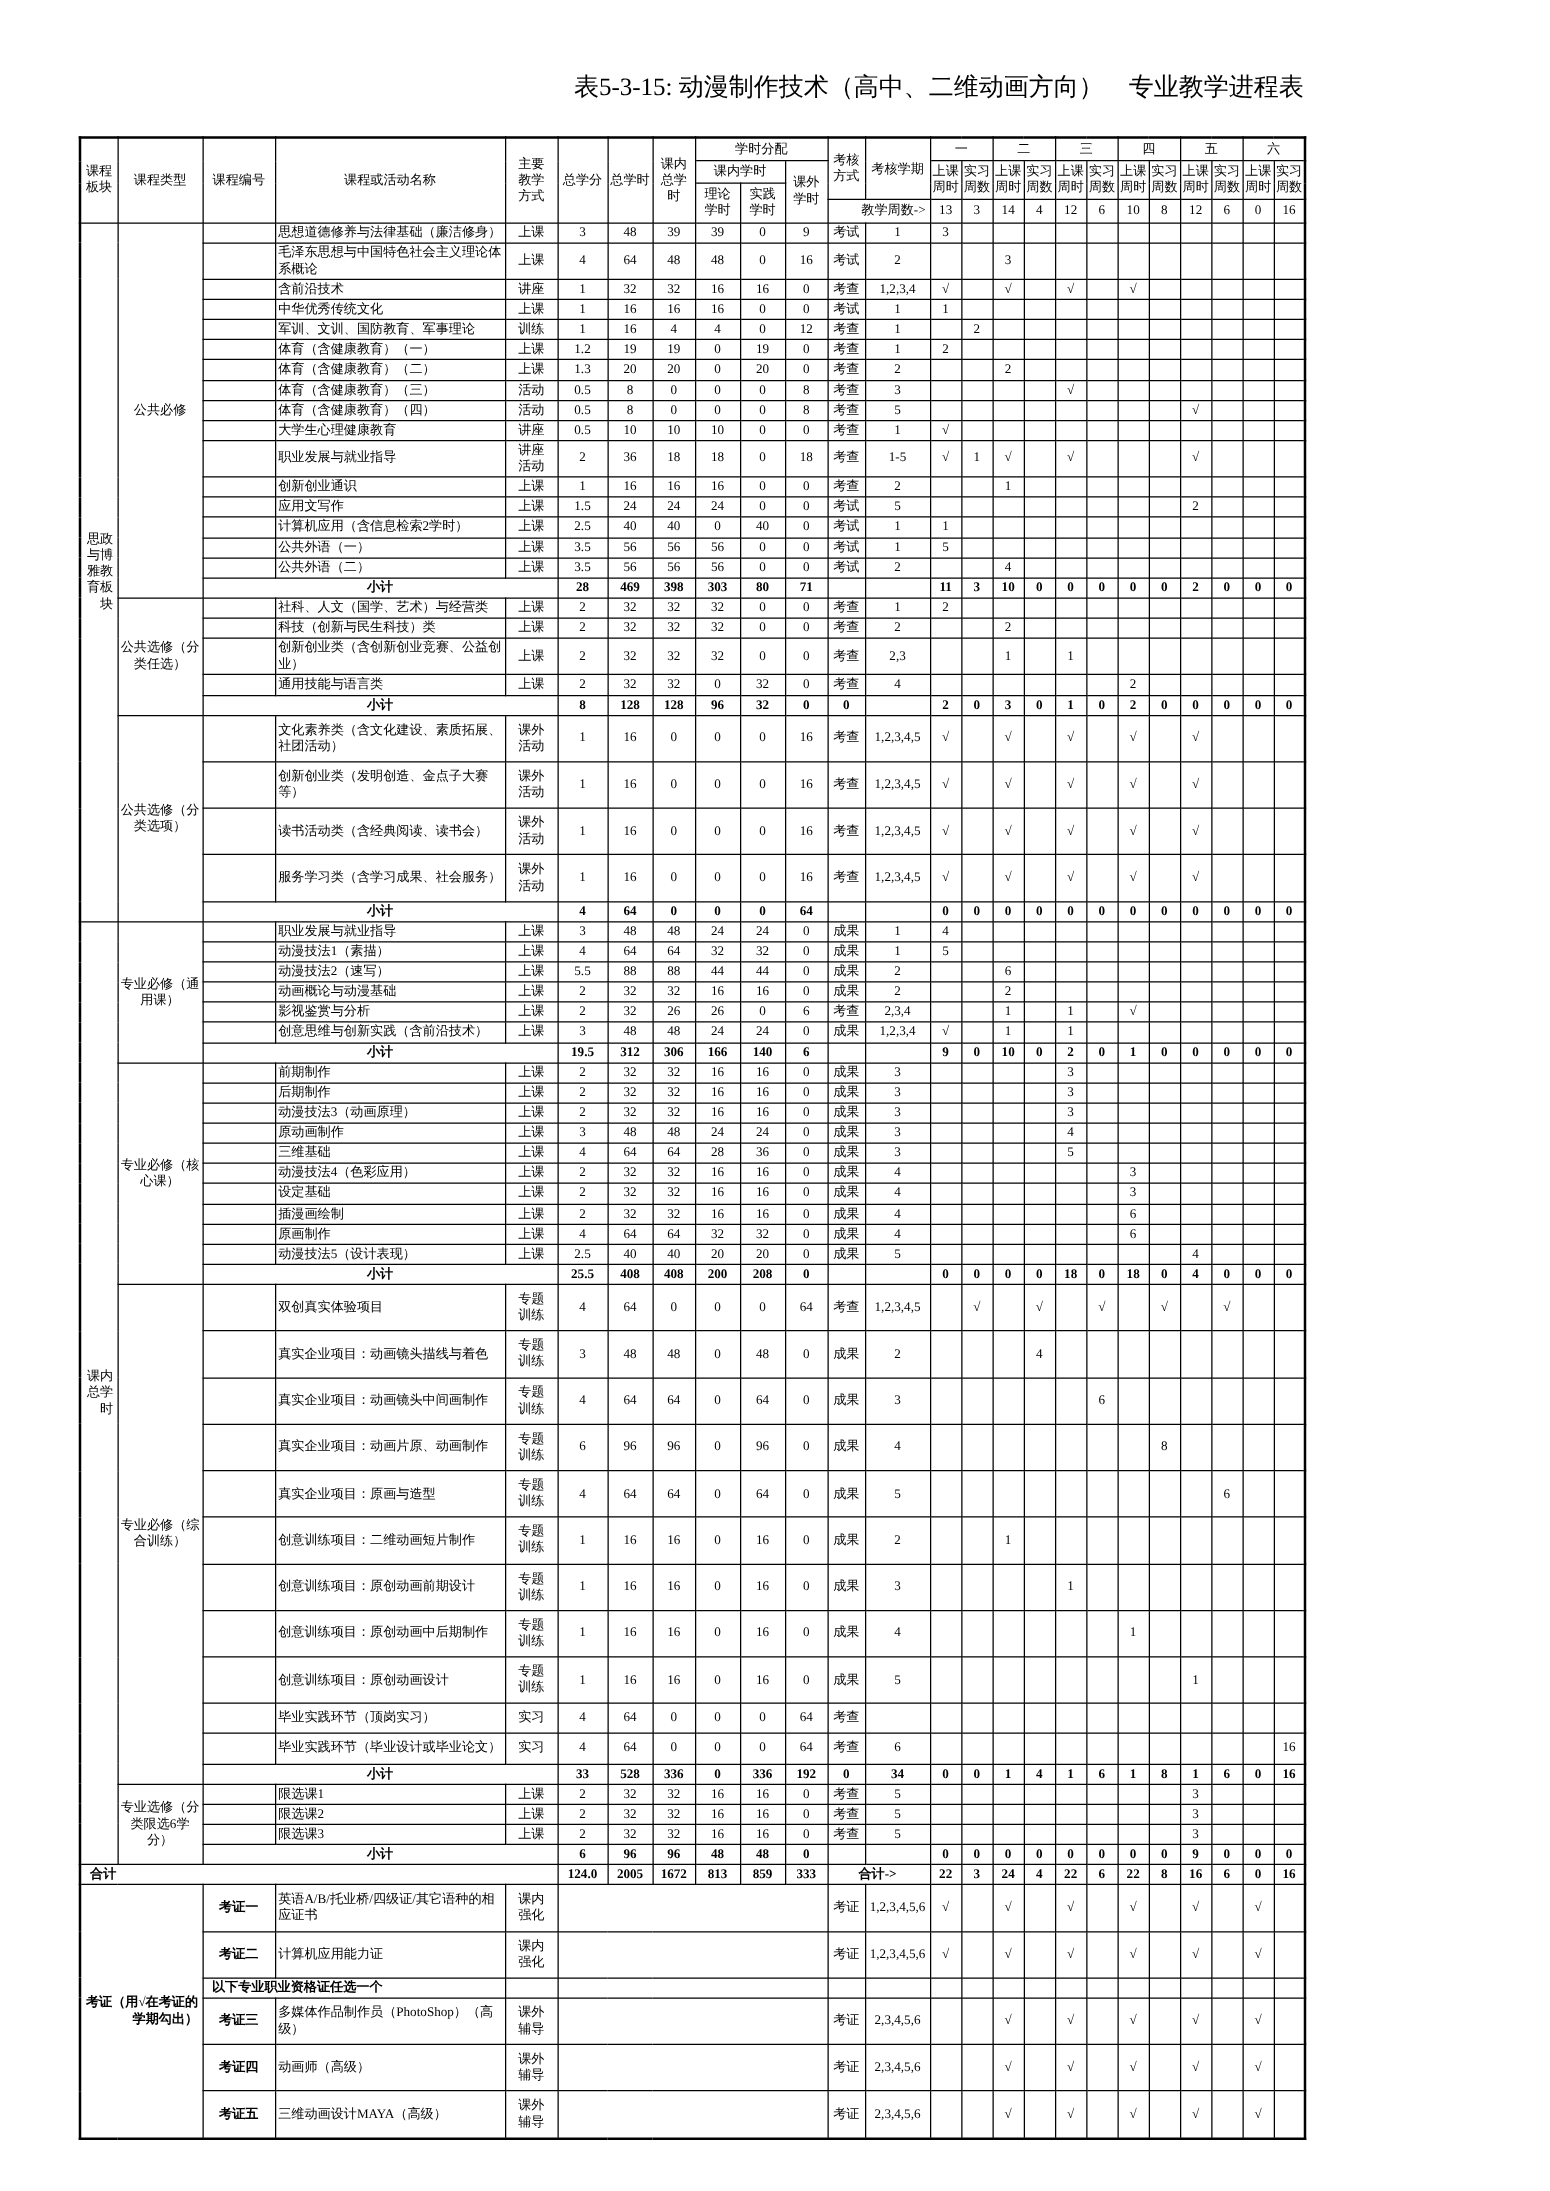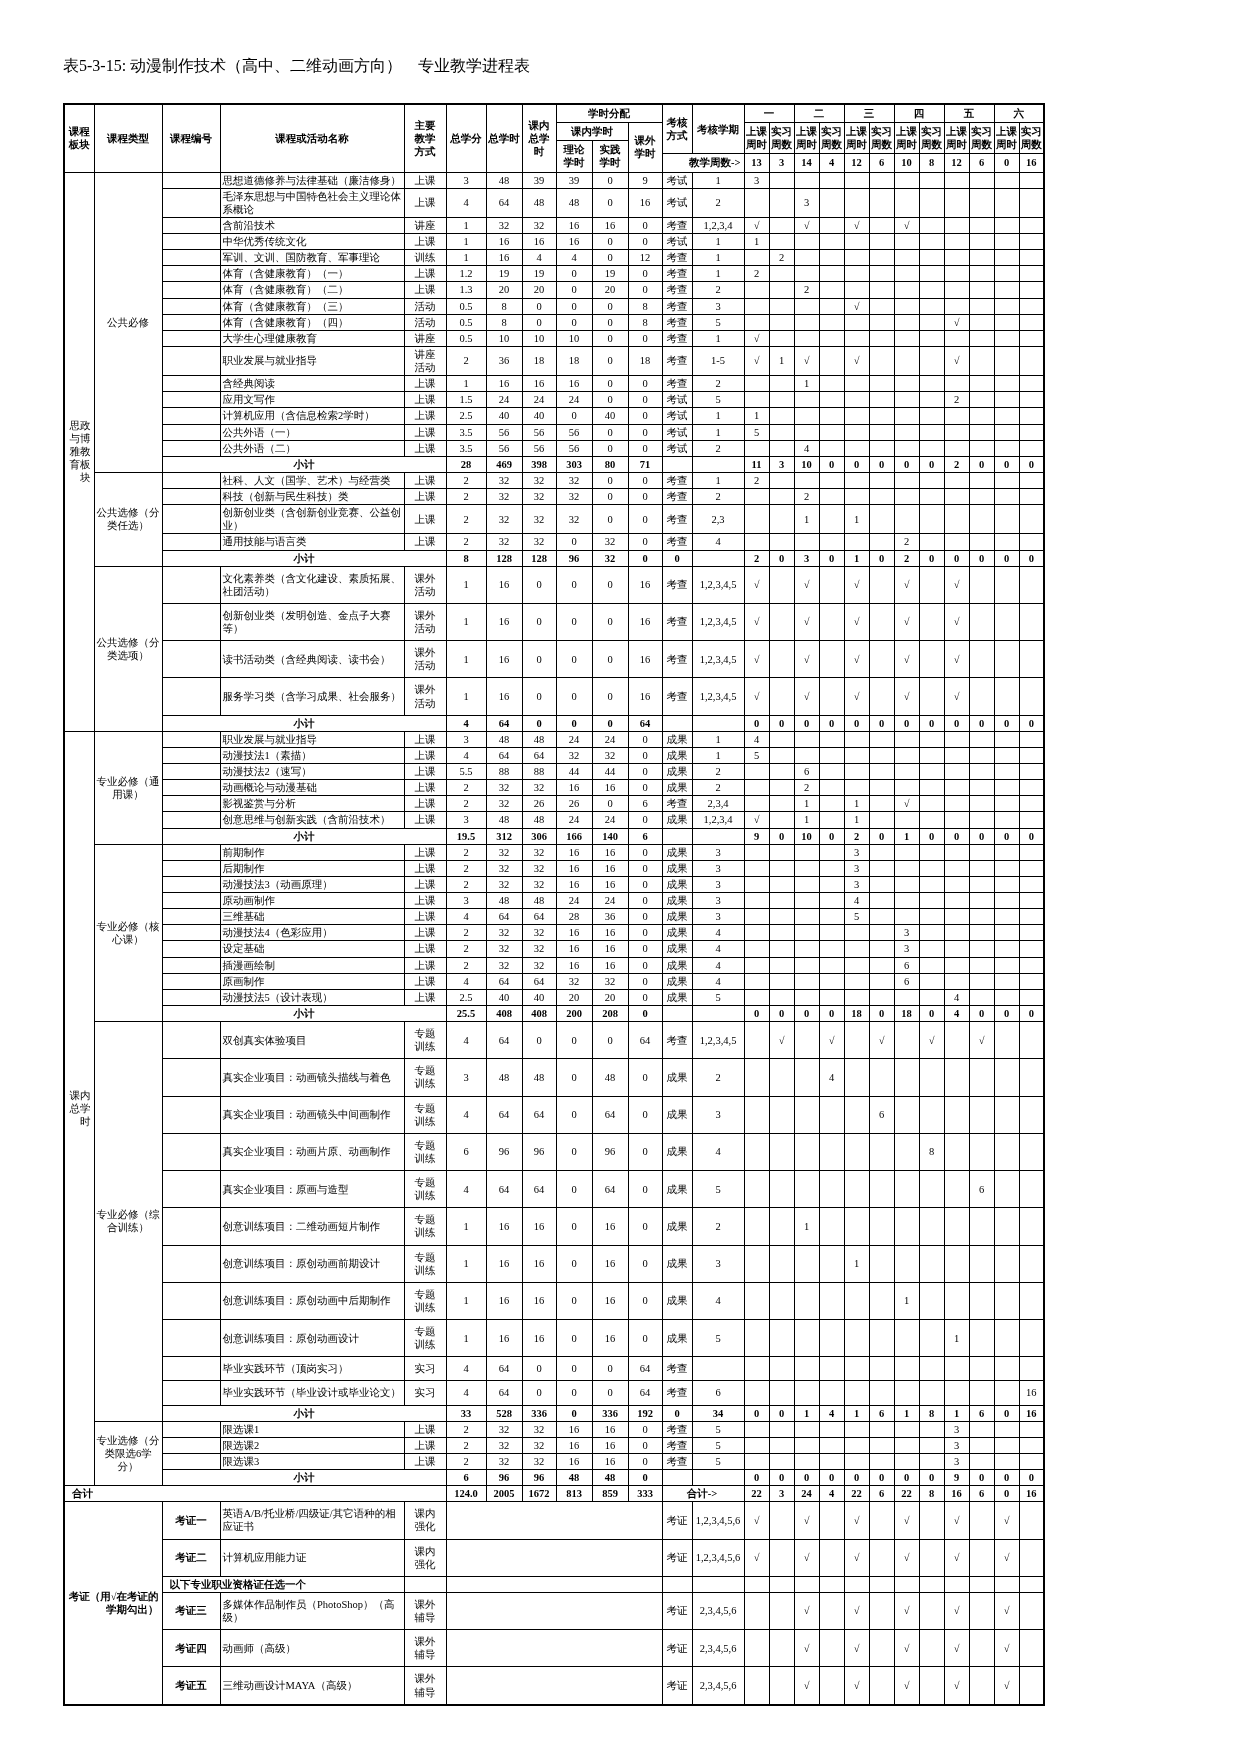--- a/index.html
+++ b/index.html
@@ -2,28 +2,28 @@
 <html><head>
 <meta charset="utf-8">
 <style>
   * { box-sizing: border-box; }
   html, body { margin: 0; padding: 0; }
   body {
     width: 1240px; min-height: 1753px; background: #fff; color: #000;
     font-family: "Liberation Serif", "DejaVu Serif", serif;
   }
   .sheet { padding: 56px 0 0 63px; }
-  .title { width: 980px; text-align: left; font-size: 16px; font-weight: 400; margin: 0 0 26px 0; }
+  .title { width: 980px; text-align: right; font-size: 20px; font-weight: 400; margin: 0 0 26px 0; }
   table.grid { border-collapse: collapse; table-layout: fixed; width: 980px; border: 2px solid #000; }
   .grid th, .grid td {
     border: 1px solid #000; font-size: 10.5px; line-height: 1.25;
     padding: 1px 1px; text-align: center; vertical-align: middle;
     word-break: break-all; overflow: hidden;
   }
-  .grid thead th { font-weight: 700; padding: 2px 0; margin-left: 40px; }
+  .grid thead th { font-weight: 400; padding: 2px 0; margin-left: 40px; }
   .grid th.pad  { padding: 2px 5px; text-align: center; }
   .grid th.padm { padding: 2px 8px; }
   .grid th.right { text-align: right; padding-right: 3px; }
   .grid td.name { text-align: left; padding: 1px 2px; }
   .grid td.method { padding: 1px 8px; }
   .grid td.module { padding: 2px 3px; text-align: right; }
   .grid tr.subtotal td, .grid tr.total td { font-weight: 700; }
   .grid tr.tall td { padding-top: 5px; padding-bottom: 5px; }
   .grid td.left { text-align: left; padding-left: 7px; }
   .grid td.bold { font-weight: 700; }
@@ -392,21 +392,21 @@
           <td></td>
           <td></td>
           <td></td>
           <td>√</td>
           <td></td>
           <td></td>
           <td></td>
         </tr>
         <tr>
           <td></td>
-          <td class="name">含经典阅读</td>
+          <td class="name">创新创业通识</td>
           <td class="method">上课</td>
           <td>1</td>
           <td>16</td>
           <td>16</td>
           <td>16</td>
           <td>0</td>
           <td>0</td>
           <td>考查</td>
           <td>2</td>
           <td></td>

